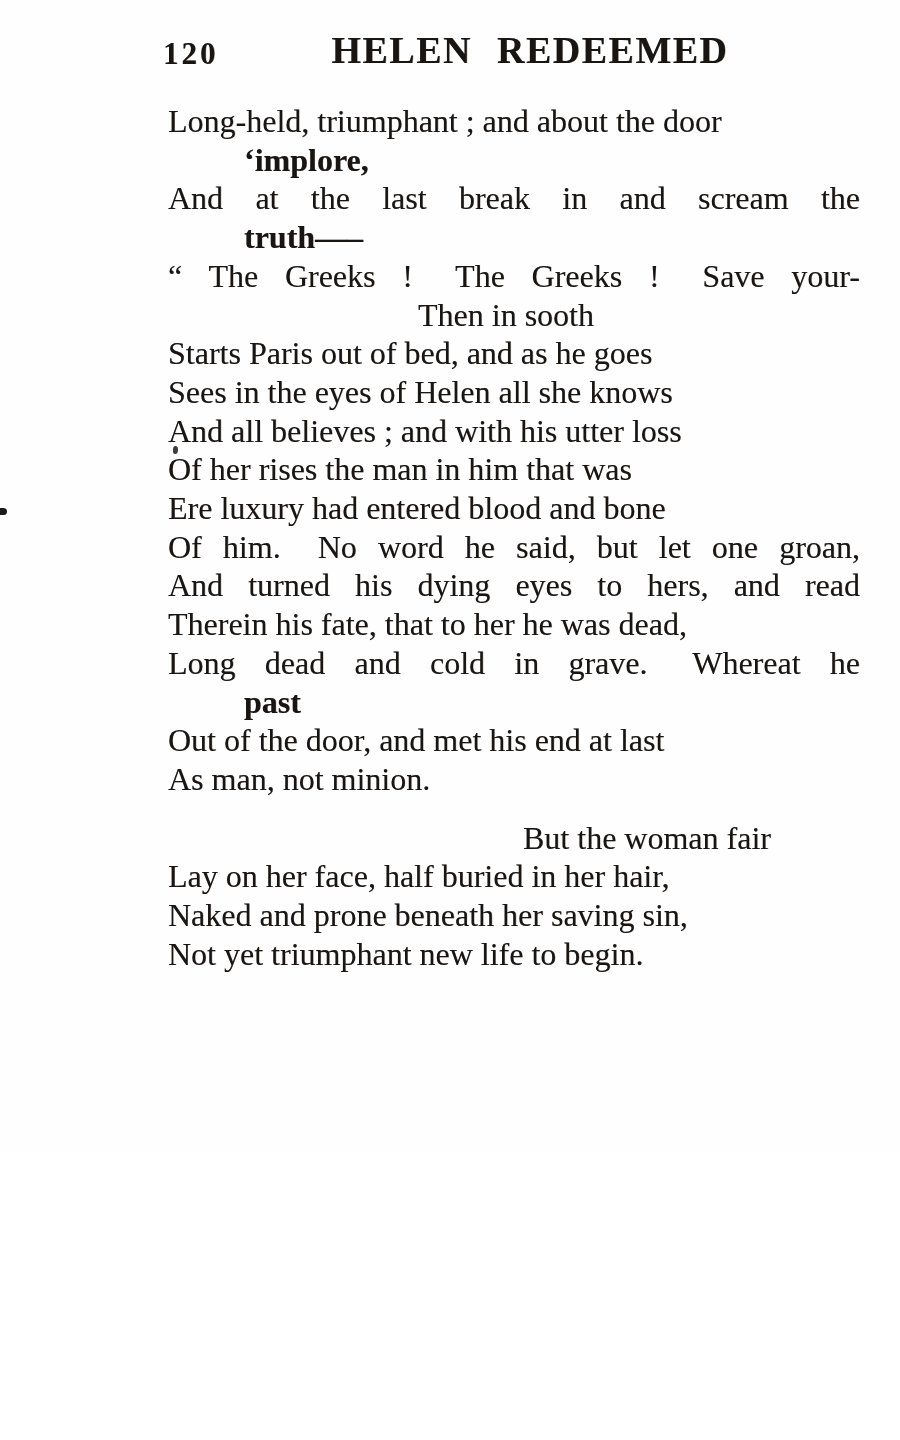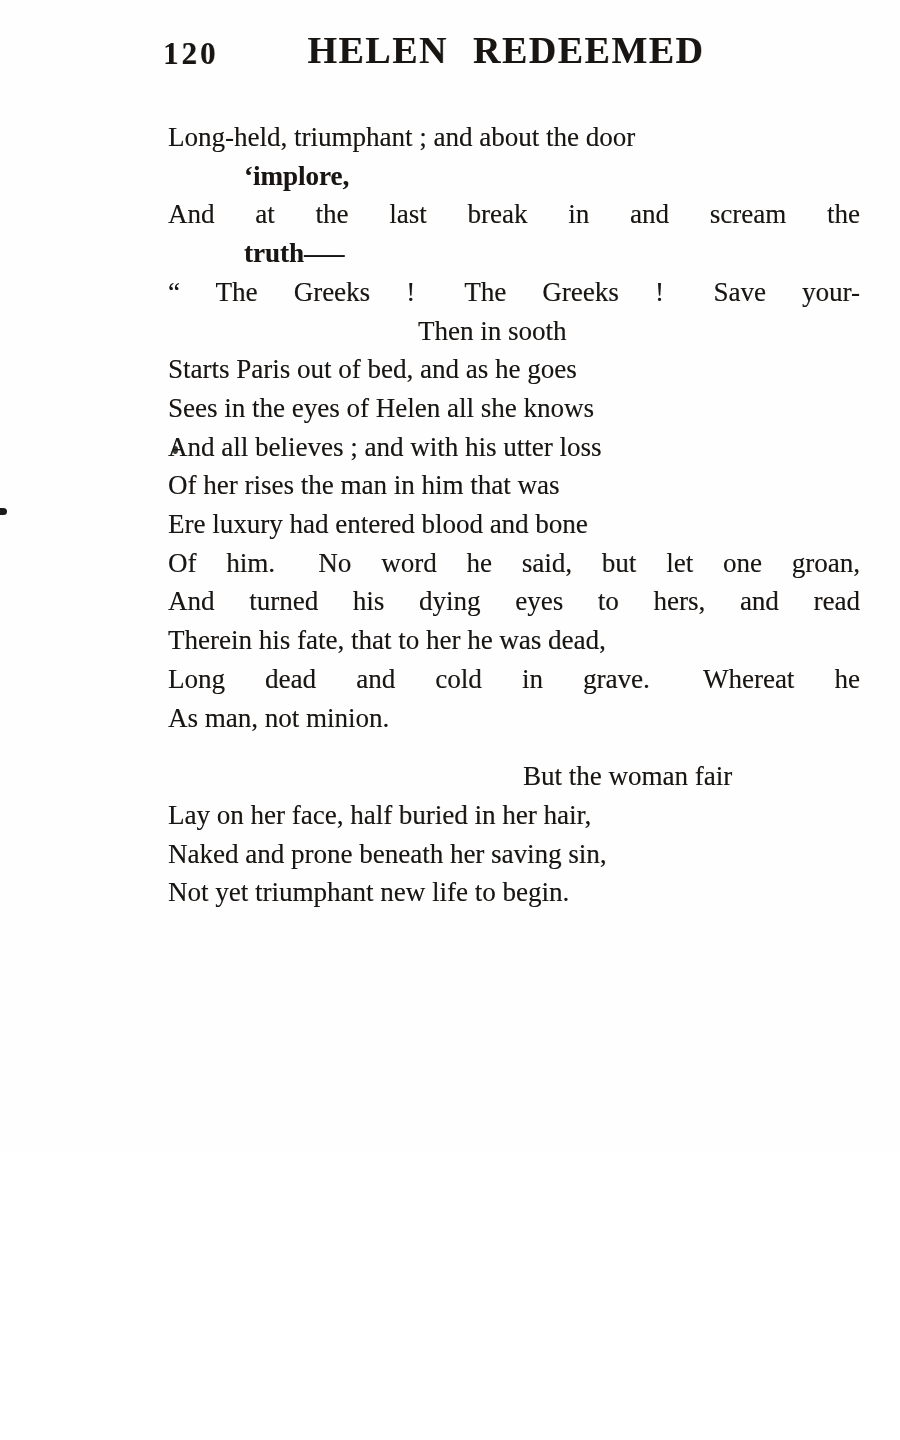--- a/index.html
+++ b/index.html
@@ -21,38 +21,38 @@
     left: 163px;
     top: 38px;
     font-size: 31px;
     line-height: 32px;
     letter-spacing: 3px;
     font-weight: 600;
     text-shadow: 0.4px 0.4px 0 rgba(24,21,18,0.45);
   }
   .page-title {
     position: absolute;
-    left: 160px;
+    left: 184px;
     top: 30px;
     width: 692px;
     margin: 0;
     text-align: center;
     font-size: 38px;
     line-height: 40px;
     font-weight: 700;
     letter-spacing: 1.5px;
     word-spacing: 14px;
     text-shadow: 0.4px 0.4px 0 rgba(24,21,18,0.4);
   }
   .poem {
     position: absolute;
     left: 168px;
-    top: 118px;
+    top: 102px;
     width: 692px;
-    font-size: 27px;
+    font-size: 32px;
     line-height: 38.7px;
     text-shadow: 0.35px 0.35px 0 rgba(24,21,18,0.4);
   }
   .line { min-height: 38.7px; }
   .s-j { text-align: justify; text-align-last: justify; }
   .s-c { padding-left: 76px; font-weight: bold; }
   .s-m { padding-left: 250px; }
   .s-r { padding-left: 355px; margin-top: 20px; }
   .speck {
     position: absolute;
@@ -92,20 +92,22 @@
       <div class="line s-m">Then in sooth</div>
       <div class="line s-n">Starts Paris out of bed, and as he goes</div>
       <div class="line s-n">Sees in the eyes of Helen all she knows</div>
       <div class="line s-n">And all believes ; and with his utter loss</div>
       <div class="line s-n">Of her rises the man in him that was</div>
       <div class="line s-n">Ere luxury had entered blood and bone</div>
       <div class="line s-j">Of him.  No word he said, but let one groan,</div>
       <div class="line s-j">And turned his dying eyes to hers, and read</div>
       <div class="line s-n">Therein his fate, that to her he was dead,</div>
       <div class="line s-j">Long dead and cold in grave.  Whereat he</div>
+      <div class="line s-c">past</div>
+      <div class="line s-n">Out of the door, and met his end at last</div>
       <div class="line s-n">As man, not minion.</div>
       <div class="line s-r">But the woman fair</div>
       <div class="line s-n">Lay on her face, half buried in her hair,</div>
       <div class="line s-n">Naked and prone beneath her saving sin,</div>
       <div class="line s-n">Not yet triumphant new life to begin.</div>
     </main>
 
   <div class="speck speck-edge"></div>
   <div class="speck speck-s"></div>
 

